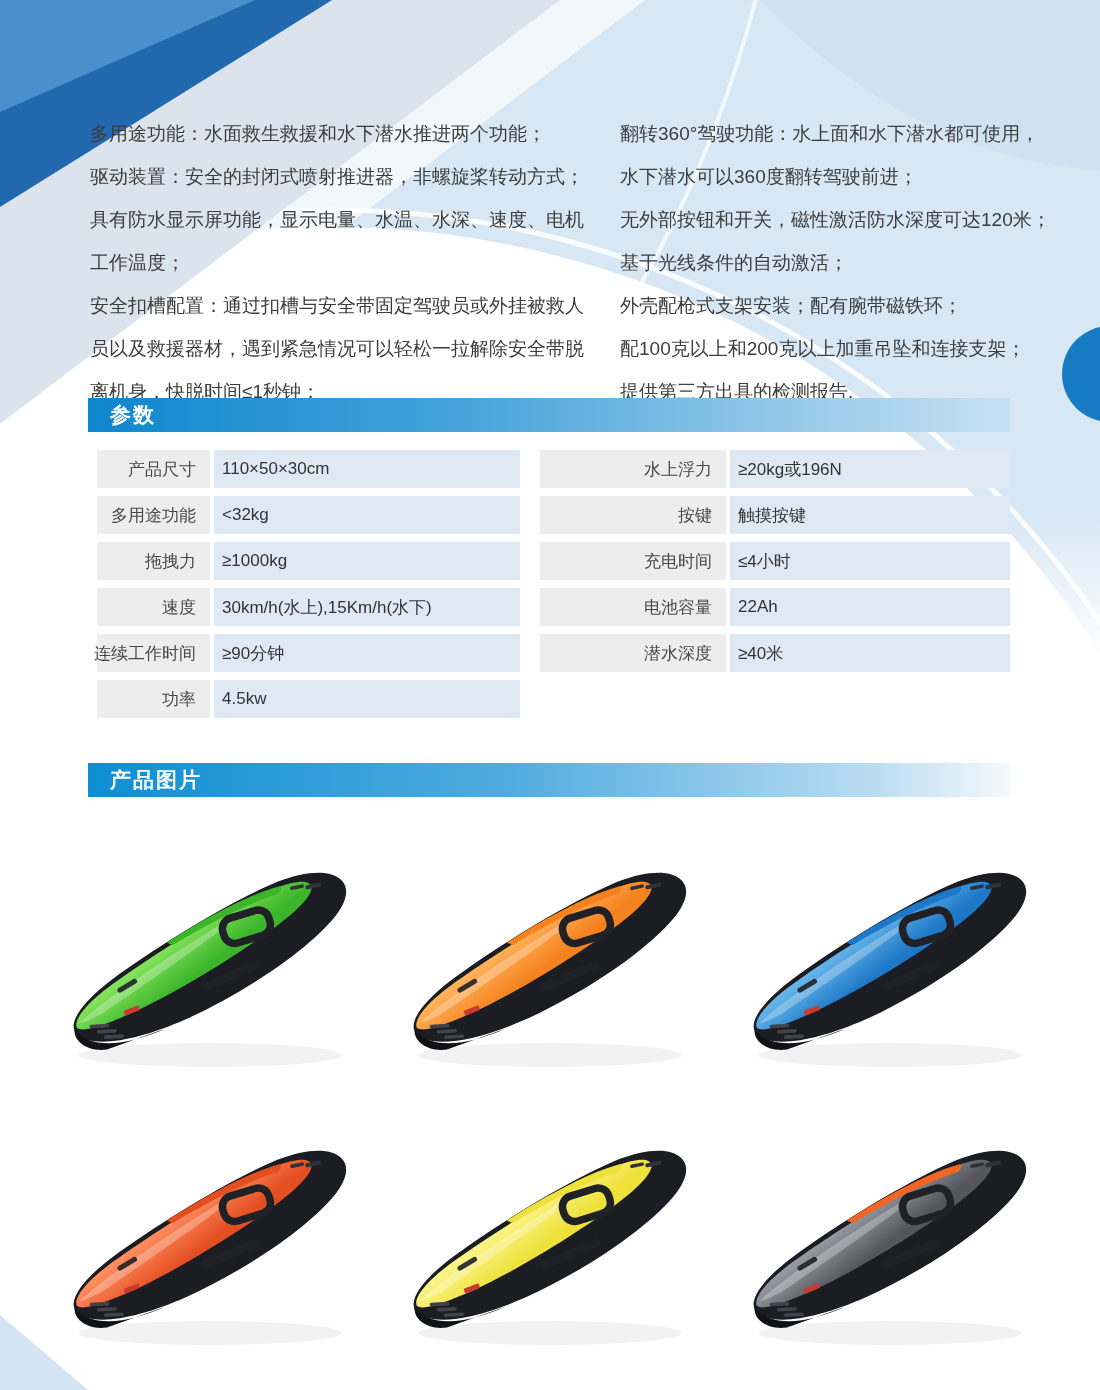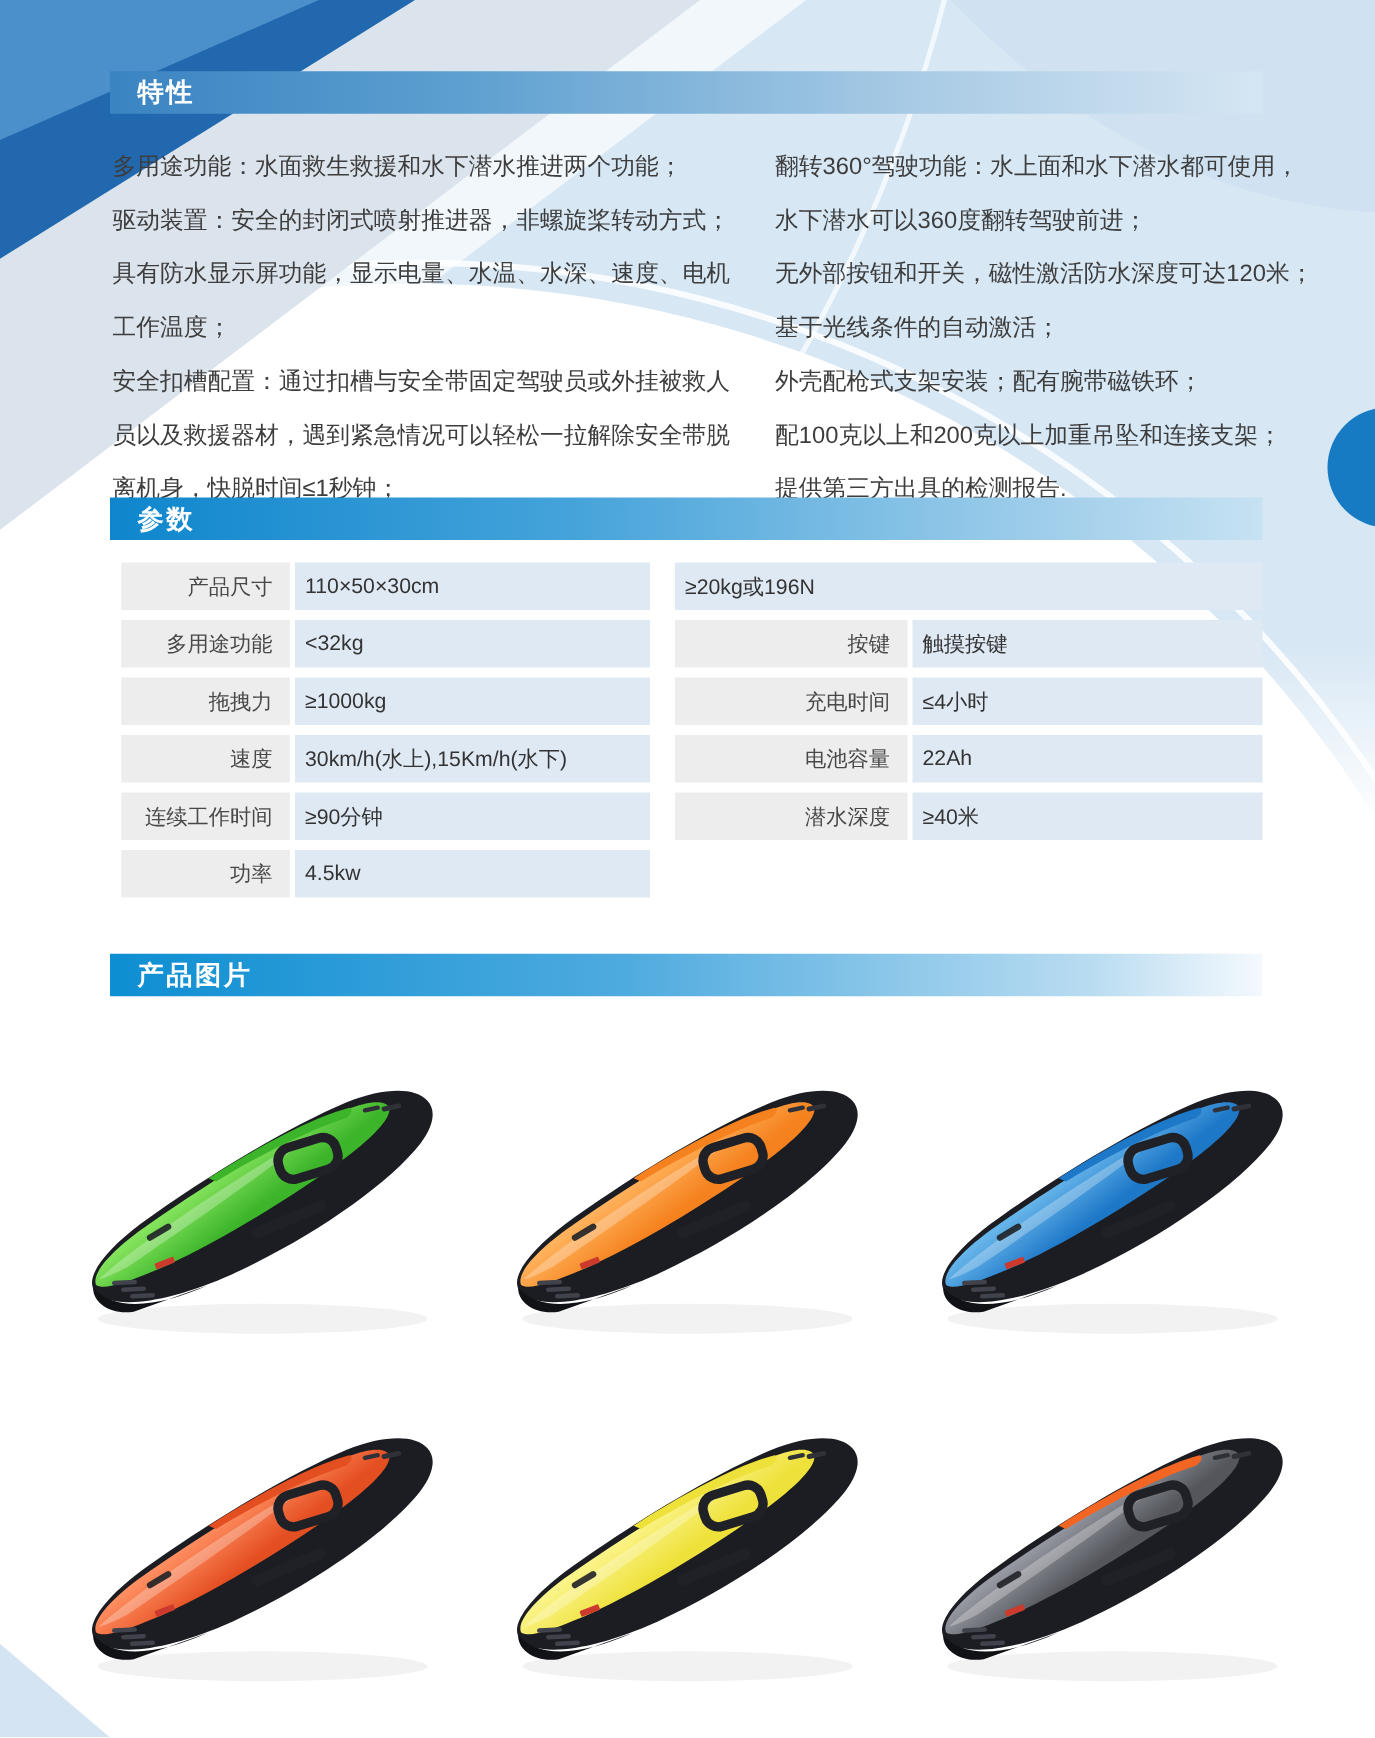--- a/index.html
+++ b/index.html
@@ -35,21 +35,21 @@
   .spec-table{position:absolute;top:450px;z-index:2;}
   .spec-table.left{left:97px;width:423px;}
   .spec-table.right{left:540px;width:470px;}
   .spec-row{display:flex;height:38px;margin-bottom:8px;}
   .spec-label{
     background:#ededee;margin-right:4px;
     display:flex;align-items:center;justify-content:flex-end;
     padding-right:14px;box-sizing:border-box;
     font-size:17px;color:#484848;white-space:nowrap;
   }
-  .spec-table.left .spec-label{width:135px;text-align:right;}
+  .spec-table.left .spec-label{width:113px;text-align:right;}
   .spec-table.right .spec-label{width:186px;}
   .spec-value{
     background:#dfe9f4;flex:1;
     display:flex;align-items:center;
     padding-left:8px;box-sizing:border-box;
     font-size:17px;color:#333333;white-space:nowrap;
   }
 
   
   .product-grid{
@@ -79,23 +79,20 @@
     <circle cx="330" cy="1135" r="925" fill="none" stroke="#ffffff" stroke-width="5" opacity="0.85"></circle>
     <path d="M758,-10 C726,120 668,260 566,400" stroke="#ffffff" stroke-width="4" fill="none" opacity="0.7"></path>
     <polygon points="0,207 332,0 560,0 0,424" fill="#dbe3ec"></polygon>
     <polygon points="560,0 645,0 0,488 0,424" fill="#ffffff" opacity="0.65"></polygon>
     <polygon points="0,110 253,0 332,0 0,207" fill="#2268ae"></polygon>
     <polygon points="0,0 255,0 0,112" fill="#4b90cb"></polygon>
     <circle cx="1110" cy="374" r="48" fill="#177bc4"></circle>
     <polygon points="0,1315 0,1390 88,1390" fill="#d5e4f2"></polygon>
   </svg>
 
-  <div class="bar bar-features">
-    <span>特性</span>
-  </div>
 
   <div class="feat-col left">
 
       <div class="feat-line">多用途功能：水面救生救援和水下潜水推进两个功能；</div>
 
       <div class="feat-line">驱动装置：安全的封闭式喷射推进器，非螺旋桨转动方式；</div>
 
       <div class="feat-line">具有防水显示屏功能，显示电量、水温、水深、速度、电机</div>
 
       <div class="feat-line">工作温度；</div>
@@ -157,20 +154,21 @@
 
       <div class="spec-row">
         <div class="spec-label">功率</div>
         <div class="spec-value">4.5kw</div>
       </div>
     </div>
 
   <div class="spec-table right">
 
       <div class="spec-row">
+        <div class="spec-label">水上浮力</div>
         <div class="spec-value">≥20kg或196N</div>
       </div>
 
       <div class="spec-row">
         <div class="spec-label">按键</div>
         <div class="spec-value">触摸按键</div>
       </div>
 
       <div class="spec-row">
         <div class="spec-label">充电时间</div>

